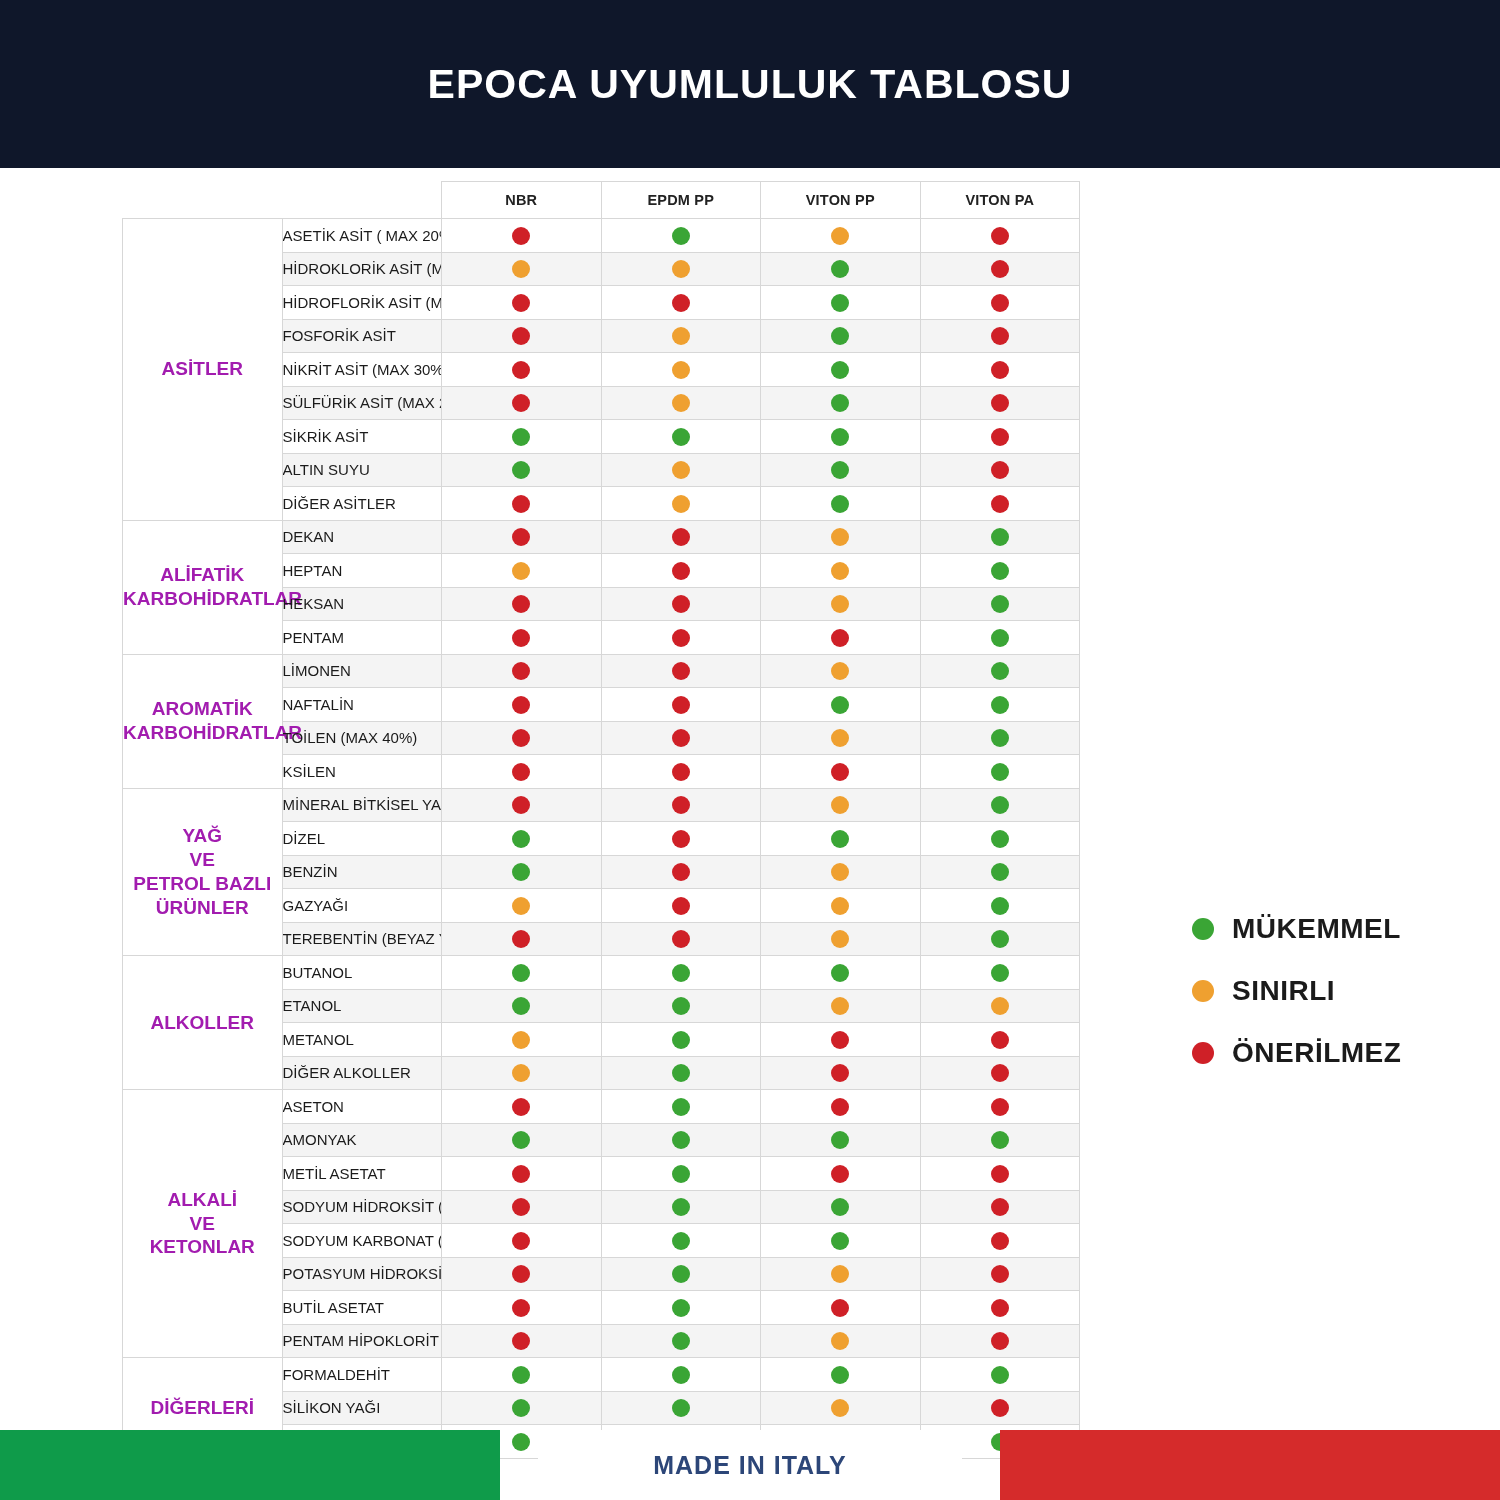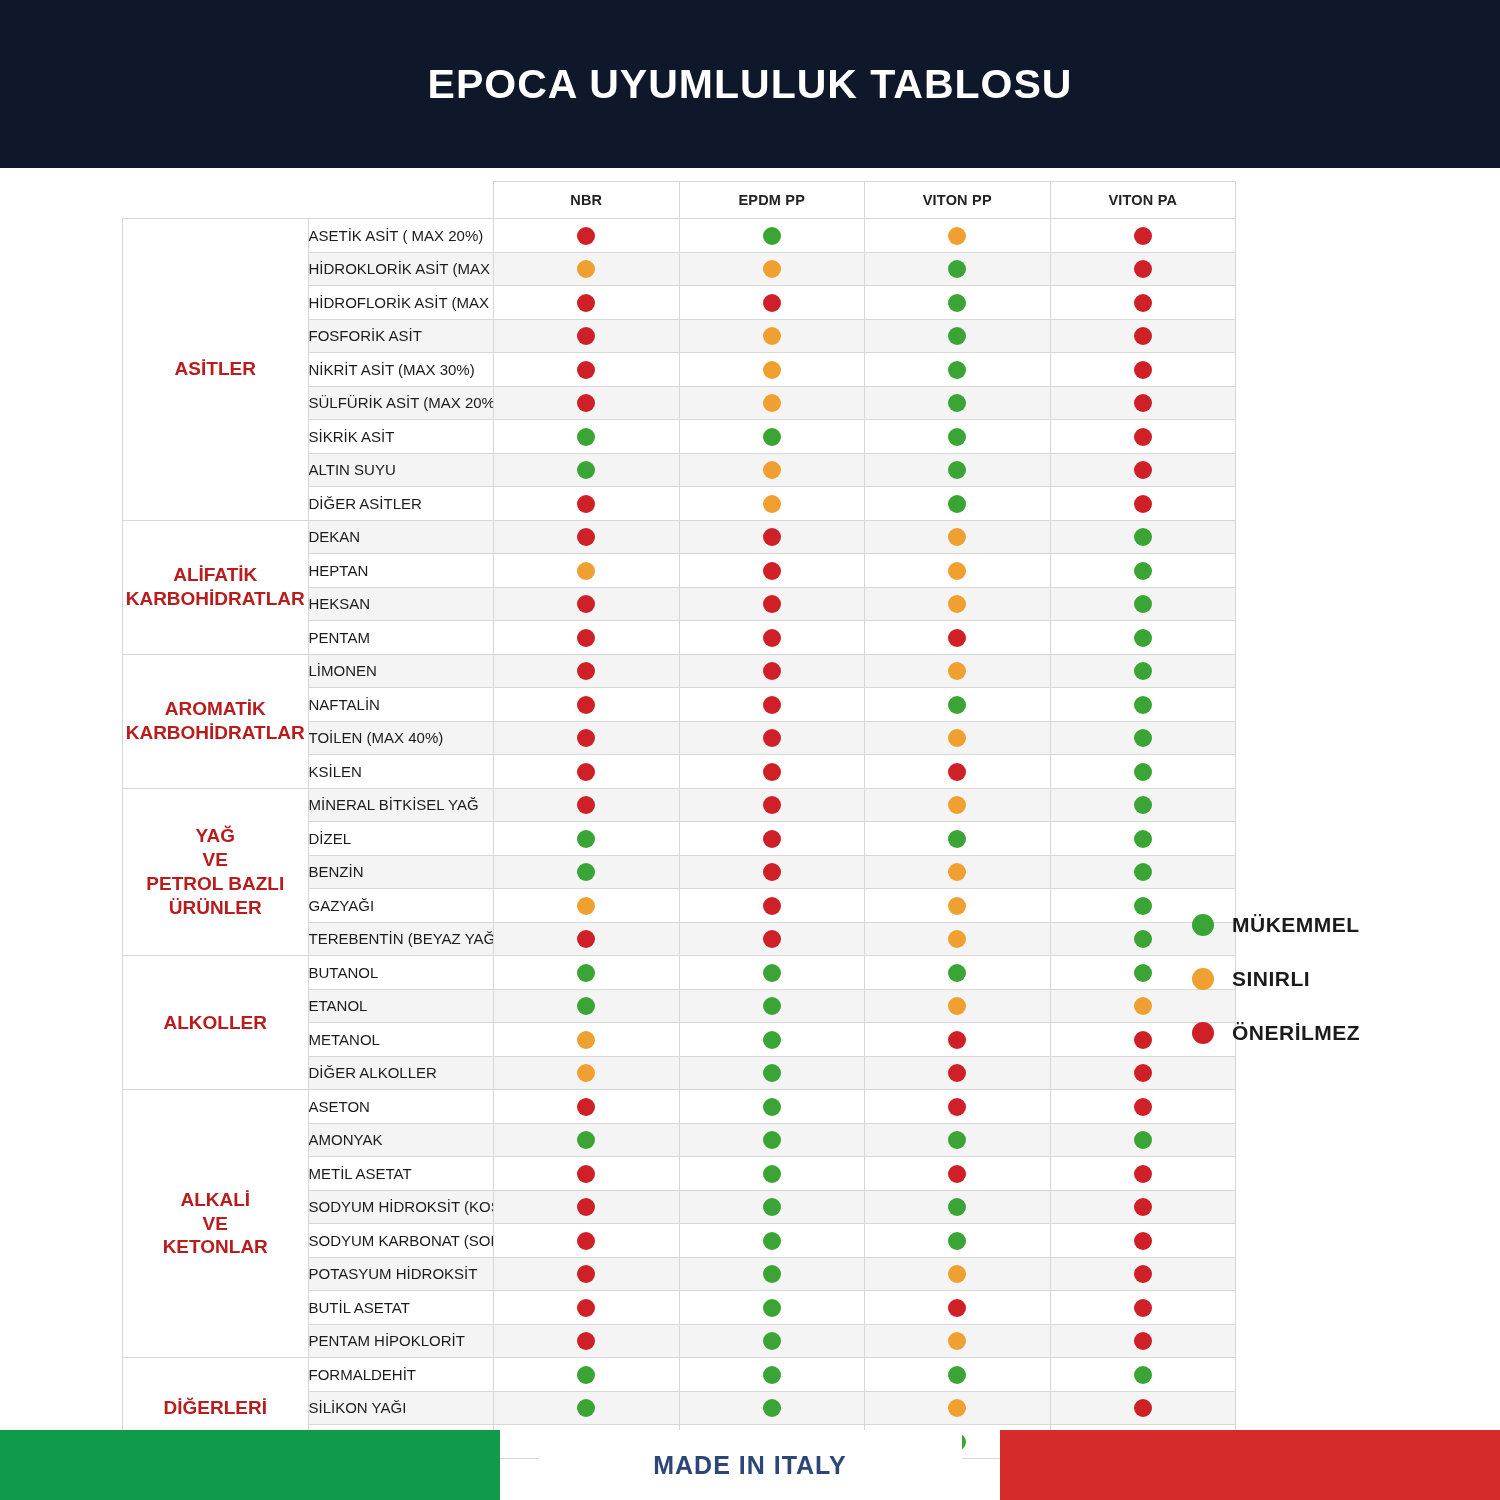--- a/index.html
+++ b/index.html
@@ -36,21 +36,21 @@
     background: #ffffff;
   }
   .table-wrap {
     position: absolute;
     left: 122px;
     top: 13px;
     width: 958px;
   }
   table.compat {
     border-collapse: collapse;
-    width: 1114px;
+    width: 958px;
     table-layout: fixed;
   }
   table.compat td, table.compat th {
     border: 1px solid #d7d7d7;
     padding: 0;
   }
   .colhead {
     height: 36px;
     font-size: 14.5px;
     font-weight: bold;
@@ -62,21 +62,21 @@
   .blank-head {
     border: none !important;
     background: transparent;
   }
   .group-cell {
     width: 278px;
     text-align: center;
     vertical-align: middle;
     font-size: 19px;
     font-weight: bold;
-    color: #b91c1c;
+    color: #a21caf;
     line-height: 1.25;
     background: #ffffff;
     padding: 0 6px;
   }
   .item-cell {
     width: 282px;
     height: 32.5px;
     font-size: 15px;
     color: #1b1b1b;
     padding-left: 14px;
@@ -116,21 +116,21 @@
     margin-bottom: 30px;
   }
   .legend-dot {
     width: 22px;
     height: 22px;
     border-radius: 50%;
     margin-right: 18px;
     flex: 0 0 auto;
   }
   .legend-label {
-    font-size: 21px;
+    font-size: 28px;
     font-weight: bold;
     color: #1b1b1b;
     letter-spacing: 0.5px;
   }
   .footer {
     position: absolute;
     left: 0;
     bottom: 0;
     width: 100%;
     height: 70px;

